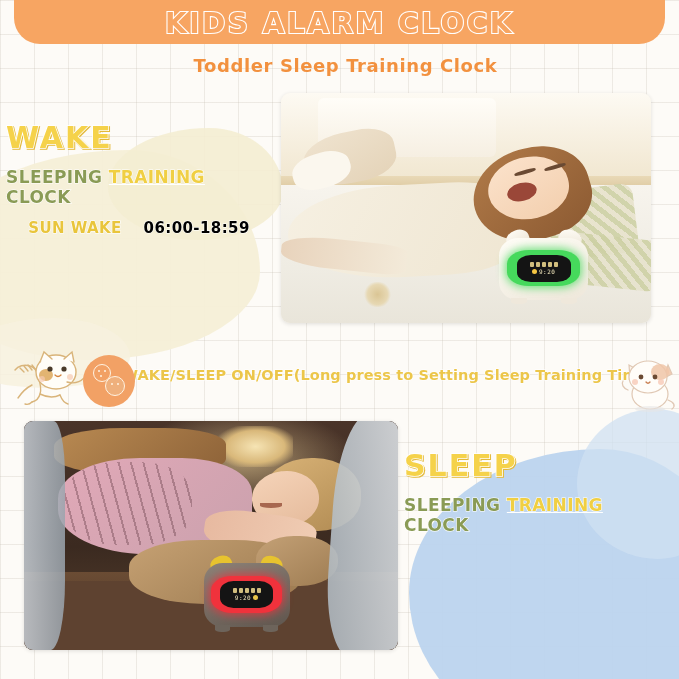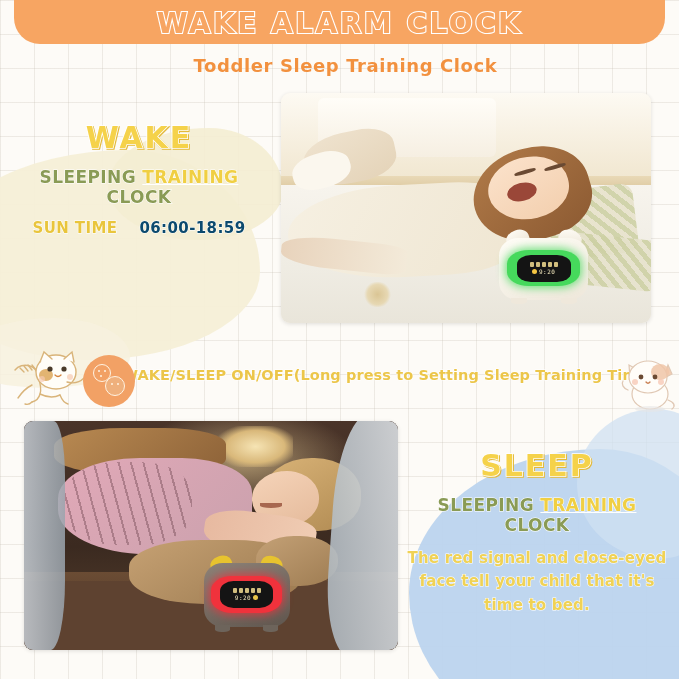--- a/index.html
+++ b/index.html
@@ -200,21 +200,21 @@
     background:linear-gradient(160deg,#8d8278,#5f564e); }
   .clk-ear-y{ position:absolute; width:25%; height:25%; top:-11%;
     background:#e7c32f; border-radius:50% 50% 16% 16%; }
   .clk-ear-y.l{ left:8%; transform:rotate(-18deg); }
   .clk-ear-y.r{ right:8%; transform:rotate(18deg); }
   .clk-foot-d{ position:absolute; bottom:-7%; width:18%; height:10%;
     background:#6d645b; border-radius:0 0 40% 40%; }
   .clk-foot-d.l{ left:13%; } .clk-foot-d.r{ right:13%; }
 
   
-  .col{ position:absolute; z-index:5; text-align:center; }
+  .col{ position:absolute; z-index:5; }
   .col-wake{ left:6px; top:120px; width:266px; }
   .col-sleep{ left:404px; top:448px; width:266px; }
 
   .big-head{
     font-size:30px; font-weight:bold; letter-spacing:2px;
     color:#f5d24a;
     -webkit-text-stroke:1.6px #ffffff;
     paint-order:stroke fill;
     filter:drop-shadow(1px 1px 0 #e3b93a);
     margin-bottom:12px;
@@ -228,21 +228,21 @@
   .stc .g{ color:#8a9b55; }
   .stc .y{ color:#f0cf43;text-decoration:underline; }
   .timerow{
     font-size:15px; font-weight:bold; letter-spacing:.4px;
     margin-bottom:16px;
     -webkit-text-stroke:1.1px #ffffff;
     paint-order:stroke fill;
     display:flex; justify-content:center; gap:22px; align-items:baseline;
   }
   .timerow .lbl{ color:#e9c53c; }
-  .timerow .val{ color:#0c4a6e; }
+  .timerow .val{ color:#000000; }
   .desc{
     font-size:15px; line-height:1.55; font-weight:bold;
     color:#f0d255; letter-spacing:.2px;
     -webkit-text-stroke:1px #ffffff;
     paint-order:stroke fill;
   }
 
   
   .band{ position:absolute; left:0; right:0; top:345px; height:72px; z-index:5; }
   .band-text{
@@ -270,21 +270,21 @@
 <body>
 
 <div class="grid-bg"></div>
 <div class="blob blob-cream-1"></div>
 <div class="blob blob-cream-2"></div>
 <div class="blob blob-cream-3"></div>
 <div class="blob blob-blue-1"></div>
 <div class="blob blob-blue-2"></div>
 
 <div class="banner">
-  <div class="banner-title">WAKE ALARM CLOCK</div>
+  <div class="banner-title">KIDS ALARM CLOCK</div>
 </div>
 <div class="subtitle">Toddler Sleep Training Clock</div>
 
 <div class="photo photo-top">
   <div class="scene-top">
     <div class="st-wall"></div>
     <div class="st-headboard"></div>
     <div class="st-rail"></div>
     <div class="st-bed"></div>
     <div class="st-pillow"></div>
@@ -324,21 +324,21 @@
     </div>
   </div>
 </div>
 
 <div class="col col-wake">
   <div class="big-head">WAKE</div>
   <div class="stc">
     <span class="g">SLEEPING </span><span class="y">TRAINING </span><span class="g">CLOCK</span>
   </div>
   <div class="timerow">
-    <span class="lbl">SUN TIME</span>
+    <span class="lbl">SUN WAKE</span>
     <span class="val">06:00-18:59</span>
   </div>
 </div>
 
 <div class="band">
   <div class="band-text">WAKE/SLEEP ON/OFF(Long press to Setting Sleep Training Time)</div>
 </div>
 
 <svg class="cat-left" viewBox="0 0 78 62">
   <g fill="none" stroke="#d9b47a" stroke-width="1.4" stroke-linecap="round">
@@ -432,14 +432,13 @@
       </div>
     </div>
   </div>
 </div>
 
 <div class="col col-sleep">
   <div class="big-head">SLEEP</div>
   <div class="stc">
     <span class="g">SLEEPING </span><span class="y">TRAINING </span><span class="g">CLOCK</span>
   </div>
-  <div class="desc">The red signal and close-eyed face tell your child that it's time to bed.</div>
 </div>
 
 </body></html>

